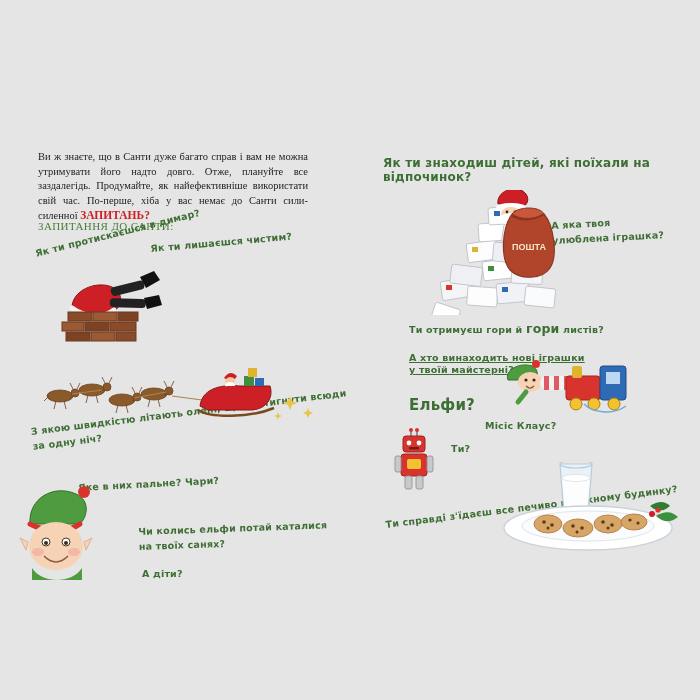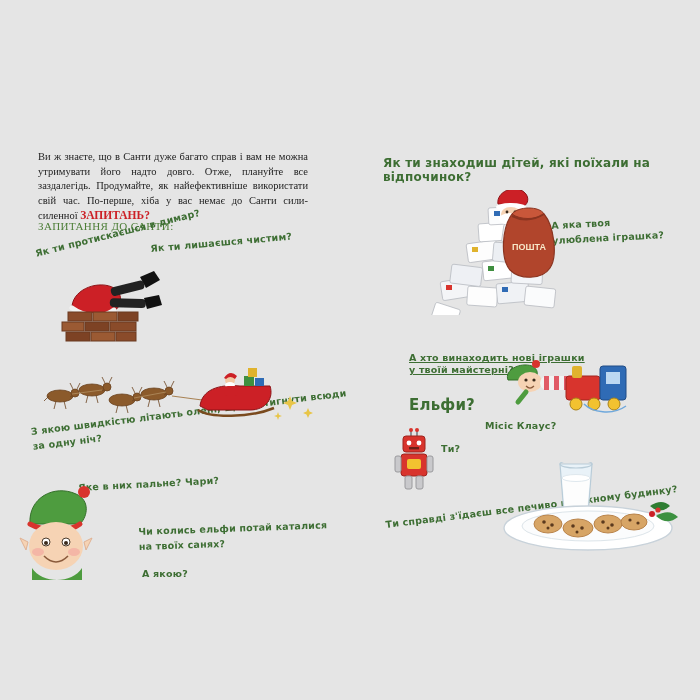--- a/index.html
+++ b/index.html
@@ -67,21 +67,21 @@
   #q7 { left: 142px; top: 568px; font-size: 9.5px; }
 
   
   #r1 { left: 383px; top: 156px; font-size: 12px; }
   #r2 { left: 551px; top: 218px; font-size: 9.5px; line-height: 15px; transform: rotate(-3deg); transform-origin: left top;}
   #r3 { left: 409px; top: 321px; font-size: 9.5px; }
   #r3 .bigword { font-size: 12.5px; }
   #r4 { left: 409px; top: 352px; font-size: 9.5px; line-height: 12px; text-decoration: underline; }
   #r5 { left: 409px; top: 396px; font-size: 15px; }
   #r6 { left: 441px; top: 420px; font-size: 9.5px; padding-left: 44px; }
-  #r7 { left: 441px; top: 443px; font-size: 9.5px; }
+  #r7 { left: 451px; top: 443px; font-size: 9.5px; }
   #r8 { left: 385px; top: 519px; font-size: 9.5px; transform: rotate(-7deg); transform-origin: left top; }
 
   
   .ill { position: absolute; }
 
   
   #chimney { left: 52px; top: 268px; width: 120px; height: 70px; }
 
   
   #sleigh { left: 42px; top: 368px; width: 300px; height: 60px; }
@@ -113,21 +113,21 @@
 
   <div class="txt" id="headline">ЗАПИТАННЯ ДО САНТИ:</div>
 
   <div class="txt hand" id="q1">Як ти протискаєшся в димар?</div>
   <div class="txt hand" id="q2">Як ти лишаєшся чистим?</div>
   <div class="txt hand" id="q4">З якою швидкістю літають олені, щоб встигнути всюди
 за одну ніч?</div>
   <div class="txt hand" id="q5">Яке в них пальне? Чари?</div>
   <div class="txt hand" id="q6">Чи колись ельфи потай каталися
 на твоїх санях?</div>
-  <div class="txt hand" id="q7">А якою?</div>
+  <div class="txt hand" id="q7">А діти?</div>
 
   <div class="ill" id="chimney">
     <svg width="120" height="80" viewBox="0 0 120 80">
 
       <g>
 
         <path d="M20 38 C22 20, 48 12, 62 20 C72 26, 70 40, 60 44 C44 50, 24 48, 20 38 Z" fill="#cc2026" stroke="#8d1317" stroke-width="1"></path>
         <path d="M20 40 C34 50, 52 50, 62 42" fill="none" stroke="#f2f2f2" stroke-width="5" stroke-linecap="round"></path>
 
         <rect x="58" y="20" width="34" height="9" rx="4" fill="#222" transform="rotate(-14 58 20)"></rect>
@@ -228,20 +228,21 @@
       <path d="M30 76 q12 12 24 0" fill="none" stroke="#8a5a3b" stroke-width="1.6"></path>
 
       <path d="M18 88 C28 104, 58 104, 68 88 L68 100 L18 100 Z" fill="#4e9c3f"></path>
     </svg>
   </div>
 
   <div class="txt hand" id="r1">Як ти знаходиш дітей, які поїхали на відпочинок?</div>
   <div class="txt hand" id="r2">А яка твоя
 улюблена іграшка?</div>
 
+  <div class="txt hand" id="r3"><span>Ти отримуєш гори й </span><span class="bigword">гори</span><span> листів?</span></div>
 
   <div class="txt hand" id="r4">А хто винаходить нові іграшки
 у твоїй майстерні?</div>
   <div class="txt hand" id="r5">Ельфи?</div>
   <div class="txt hand" id="r6">Місіс Клаус?</div>
   <div class="txt hand" id="r7">Ти?</div>
   <div class="txt hand" id="r8">Ти справді з'їдаєш все печиво в кожному будинку?</div>
 
   <div class="ill" id="letters">
     <svg width="200" height="125" viewBox="0 0 200 125">

